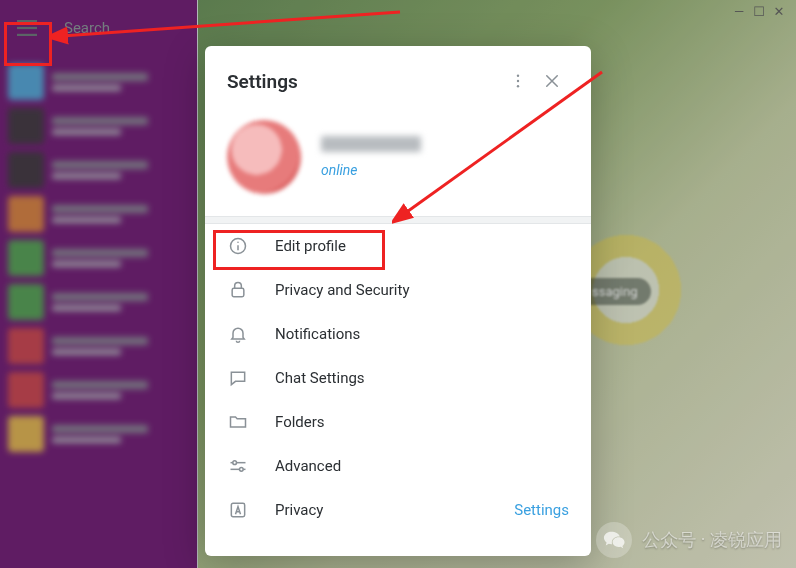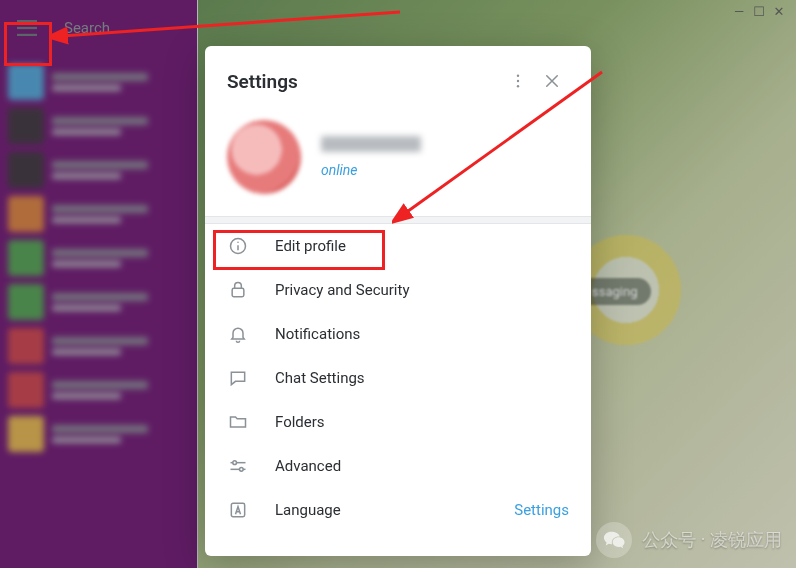--- a/index.html
+++ b/index.html
@@ -247,21 +247,21 @@
         </span>
         <span class="menu-label">Advanced</span>
       </div>
       <div class="menu-item">
         <span class="menu-icon">
           <svg viewBox="0 0 24 24" fill="none" stroke-width="1.8">
             <rect x="4" y="4" width="16" height="16" rx="2"></rect>
             <path d="M9 17 L12 8 L15 17 M10 14 H14"></path>
           </svg>
         </span>
-        <span class="menu-label">Language</span>
+        <span class="menu-label">Privacy</span>
         <span class="menu-value">Settings</span>
       </div>
     </div>
 </div>
 
 <div class="hamburger-highlight"></div>
 <div class="edit-highlight"></div>
 
 <svg class="arrow1" width="360" height="40">
   <defs>

